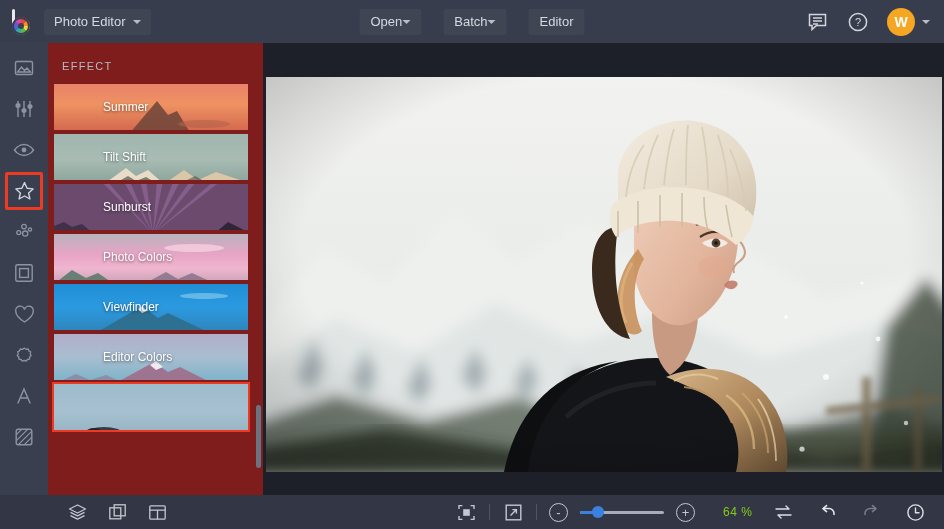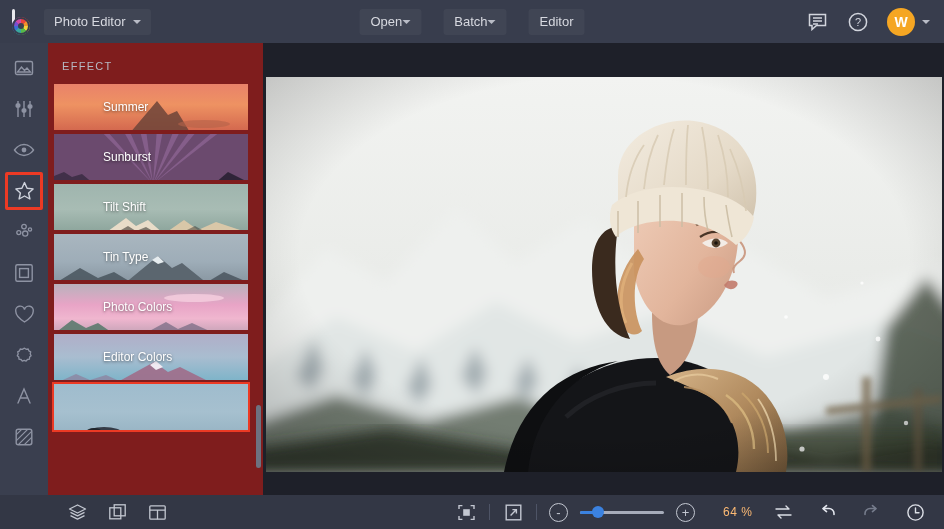--- a/index.html
+++ b/index.html
@@ -123,21 +123,21 @@
   .bb-icon { width: 22px; height: 22px; display: flex; align-items: center; justify-content: center; cursor: pointer; }
   .bb-center { position: absolute; left: 455px; display: flex; align-items: center; gap: 12px; }
   .vdiv { width: 1px; height: 16px; background: #4e5466; }
   .slider { display: flex; align-items: center; }
   .track { width: 84px; height: 3px; background: #a7acba; border-radius: 2px; position: relative; }
   .track .fill { position: absolute; left: 0; top: 0; height: 3px; width: 22%; background: #3b82e0; border-radius: 2px; }
   .track .knob {
     position: absolute; left: 22%; top: 50%; transform: translate(-50%,-50%);
     width: 12px; height: 12px; border-radius: 50%; background: #3b82e0;
   }
-  .zoom-val { color: #fdba74; font-size: 12px; margin-left: 16px; letter-spacing: .5px; }
+  .zoom-val { color: #84cc16; font-size: 12px; margin-left: 16px; letter-spacing: .5px; }
   .bb-right { margin-left: auto; display: flex; align-items: center; gap: 22px; padding-right: 18px; }
   .round-btn {
     width: 19px; height: 19px; border-radius: 50%; border: 1.6px solid #c3c7d1;
     display: flex; align-items: center; justify-content: center; cursor: pointer;
     color: #c3c7d1; font-size: 13px; line-height: 1;
   }
   svg { display: block; }
 </style>
 </head>
 <body>
@@ -268,20 +268,32 @@
       <div class="effects">
 
         <div class="effect">
           <div class="thumb" style="background:linear-gradient(180deg,#e9826a 0%,#ee9262 45%,#d4694f 100%);">
             <svg width="198" height="50" viewBox="0 0 198 50" preserveAspectRatio="none" style="position:absolute;inset:0;">
               <path d="M75 50L103 17l11 14 9-4 14 23z" fill="#6d4438" opacity=".85"></path>
               <ellipse cx="150" cy="40" rx="26" ry="4" fill="#b4634a" opacity=".6"></ellipse>
             </svg>
           </div>
           <div class="label">Summer</div>
+        </div>
+
+        <div class="effect">
+          <div class="thumb" style="background:linear-gradient(180deg,#9fb5ae 0%,#a8bcb4 55%,#8fa79e 100%);">
+            <svg width="198" height="50" viewBox="0 0 198 50" preserveAspectRatio="none" style="position:absolute;inset:0;">
+              <path d="M50 50l22-16 10 8 12-6 16 14z" fill="#e8dcc8"></path>
+              <path d="M110 50l20-14 14 10 18-8 36 12z" fill="#d9c7a8"></path>
+              <path d="M60 50l14-8 8 5 10-4 12 7z" fill="#3d3a33" opacity=".6"></path>
+              <path d="M125 50l16-8 14 8z" fill="#3d3a33" opacity=".5"></path>
+            </svg>
+          </div>
+          <div class="label">Tilt Shift</div>
         </div>
 
         <div class="effect">
           <div class="thumb" style="background:#6b4a6e;">
             <svg width="198" height="50" viewBox="0 0 198 50" preserveAspectRatio="none" style="position:absolute;inset:0;">
               <g fill="#8a6290" opacity=".85">
                 <path d="M99 50L60 -20h8z"></path>
                   <path d="M99 50L82 -20h8z"></path>
                   <path d="M99 50L104 -20h8z"></path>
                 <path d="M99 50L126 -20h9z"></path>
@@ -289,56 +301,43 @@
                   <path d="M99 50L40 -10h7z"></path>
                 <path d="M99 50L168 -10h8z"></path>
               </g>
               <path d="M0 50v-8l10-4 8 5 10-3 12 10z" fill="#413049"></path>
               <path d="M160 50l14-12 24 12z" fill="#2f2438"></path>
             </svg>
           </div>
           <div class="label">Sunburst</div>
         </div>
 
-        <div class="effect">
-          <div class="thumb" style="background:linear-gradient(180deg,#9fb5ae 0%,#a8bcb4 55%,#8fa79e 100%);">
-            <svg width="198" height="50" viewBox="0 0 198 50" preserveAspectRatio="none" style="position:absolute;inset:0;">
-              <path d="M50 50l22-16 10 8 12-6 16 14z" fill="#e8dcc8"></path>
-              <path d="M110 50l20-14 14 10 18-8 36 12z" fill="#d9c7a8"></path>
-              <path d="M60 50l14-8 8 5 10-4 12 7z" fill="#3d3a33" opacity=".6"></path>
-              <path d="M125 50l16-8 14 8z" fill="#3d3a33" opacity=".5"></path>
-            </svg>
-          </div>
-          <div class="label">Tilt Shift</div>
-        </div>
-
-        <div class="effect">
-          <div class="thumb" style="background:linear-gradient(180deg,#a9b6bf 0%,#9eadb8 60%,#8b99a4 100%);">
-            <svg width="198" height="50" viewBox="0 0 198 50" preserveAspectRatio="none" style="position:absolute;inset:0;">
-              <path d="M0 50l26-16 18 10 16-6 20 12z" fill="#4d5962" opacity=".9"></path>
-              <path d="M70 50l34-28 14 12 10-5 26 21z" fill="#5b666f"></path>
-              <path d="M98 26l6-4 6 6-6 2z" fill="#e6ecef"></path>
-              <path d="M150 50l20-12 28 12z" fill="#4a555e" opacity=".85"></path>
-            </svg>
-          </div>
-          <div class="label">Tin Type</div>
-        </div>
 
         <div class="effect">
           <div class="thumb" style="background:linear-gradient(180deg,#b8b2bc 0%,#e8a4c6 45%,#f0b6cf 75%,#cfa7bc 100%);">
             <svg width="198" height="50" viewBox="0 0 198 50" preserveAspectRatio="none" style="position:absolute;inset:0;">
               <path d="M0 50l18-14 14 8 12-5 16 11z" fill="#5c7a6e" opacity=".9"></path>
               <path d="M90 50l22-12 12 7 14-6 24 11z" fill="#7a6c84" opacity=".75"></path>
               <ellipse cx="140" cy="14" rx="30" ry="4" fill="#f6cfe0" opacity=".8"></ellipse>
             </svg>
           </div>
           <div class="label">Photo Colors</div>
         </div>
 
 
+        <div class="effect">
+          <div class="thumb" style="background:linear-gradient(180deg,#1f8ed6 0%,#2b9ae0 50%,#2e86bd 100%);">
+            <svg width="198" height="50" viewBox="0 0 198 50" preserveAspectRatio="none" style="position:absolute;inset:0;">
+              <path d="M40 50l48-28 16 12 10-5 44 21z" fill="#2e6f8e" opacity=".95"></path>
+              <path d="M84 25l4-3 5 5-5 2z" fill="#cfe6f0"></path>
+              <ellipse cx="150" cy="12" rx="24" ry="3" fill="#8fd0ef" opacity=".6"></ellipse>
+            </svg>
+          </div>
+          <div class="label">Viewfinder</div>
+        </div>
 
         <div class="effect">
           <div class="thumb" style="background:linear-gradient(180deg,#b0aec8 0%,#a9bdd0 50%,#7fb4c9 100%);">
             <svg width="198" height="50" viewBox="0 0 198 50" preserveAspectRatio="none" style="position:absolute;inset:0;">
               <path d="M60 50l40-22 14 10 12-5 34 17z" fill="#a06d8a" opacity=".9"></path>
               <path d="M96 31l6-4 7 6-7 3z" fill="#f0eaf2"></path>
               <path d="M0 50l22-10 14 6 16-5 20 9z" fill="#8f7e9b" opacity=".7"></path>
             </svg>
           </div>
           <div class="label">Editor Colors</div>

